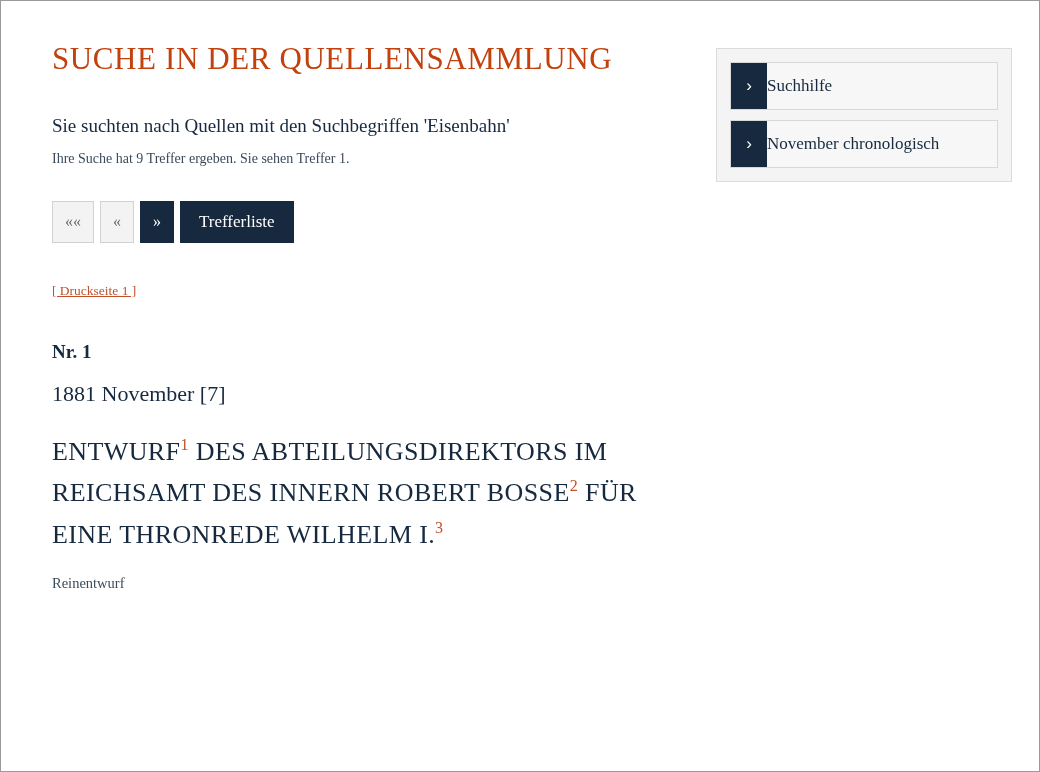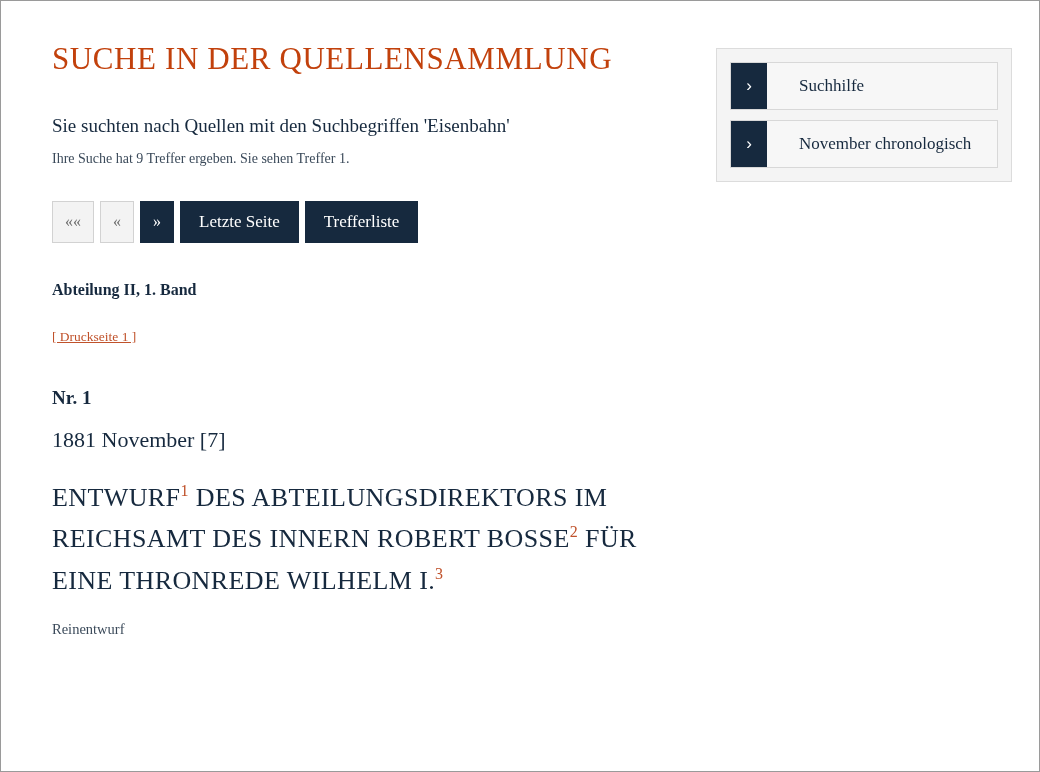--- a/index.html
+++ b/index.html
@@ -150,21 +150,21 @@
     align-items: center;
     justify-content: center;
     font-size: 17px;
     font-family: "Liberation Sans", sans-serif;
     flex: 0 0 36px;
   }
   .side-label {
     flex: 1;
     display: flex;
     align-items: center;
-    padding-left: 32px;
+    padding-left: 0;
     font-size: 17px;
     color: #16293e;
     height: 46px;
     box-sizing: border-box;
   }
 </style>
 </head>
 <body>
 
 <div class="page">
@@ -173,25 +173,23 @@
 
     <h1 class="page-title">SUCHE IN DER QUELLENSAMMLUNG</h1>
 
     <div class="search-summary">Sie suchten nach Quellen mit den Suchbegriffen 'Eisenbahn'</div>
     <div class="hit-count">Ihre Suche hat 9 Treffer ergeben. Sie sehen Treffer 1.</div>
 
     <div class="pager">
       <div class="pager-btn">««</div>
       <div class="pager-btn">«</div>
       <div class="pager-btn active">»</div>
-      <div class="pager-btn wide">Letzte Seite</div>
       <div class="pager-btn wide">Trefferliste</div>
     </div>
 
-    <div class="volume">Abteilung II, 1. Band</div>
 
     <div><a class="printpage">[ Druckseite 1 ]</a></div>
 
     <div class="doc-no">Nr. 1</div>
     <div class="doc-date">1881 November [7]</div>
 
     <div class="doc-heading">
       <span>ENTWURF</span><span class="fn">1</span><span> DES ABTEILUNGSDIREKTORS IM REICHSAMT DES INNERN ROBERT BOSSE</span><span class="fn">2</span><span> FÜR EINE THRONREDE WILHELM I.</span><span class="fn">3</span>
     </div>
 

